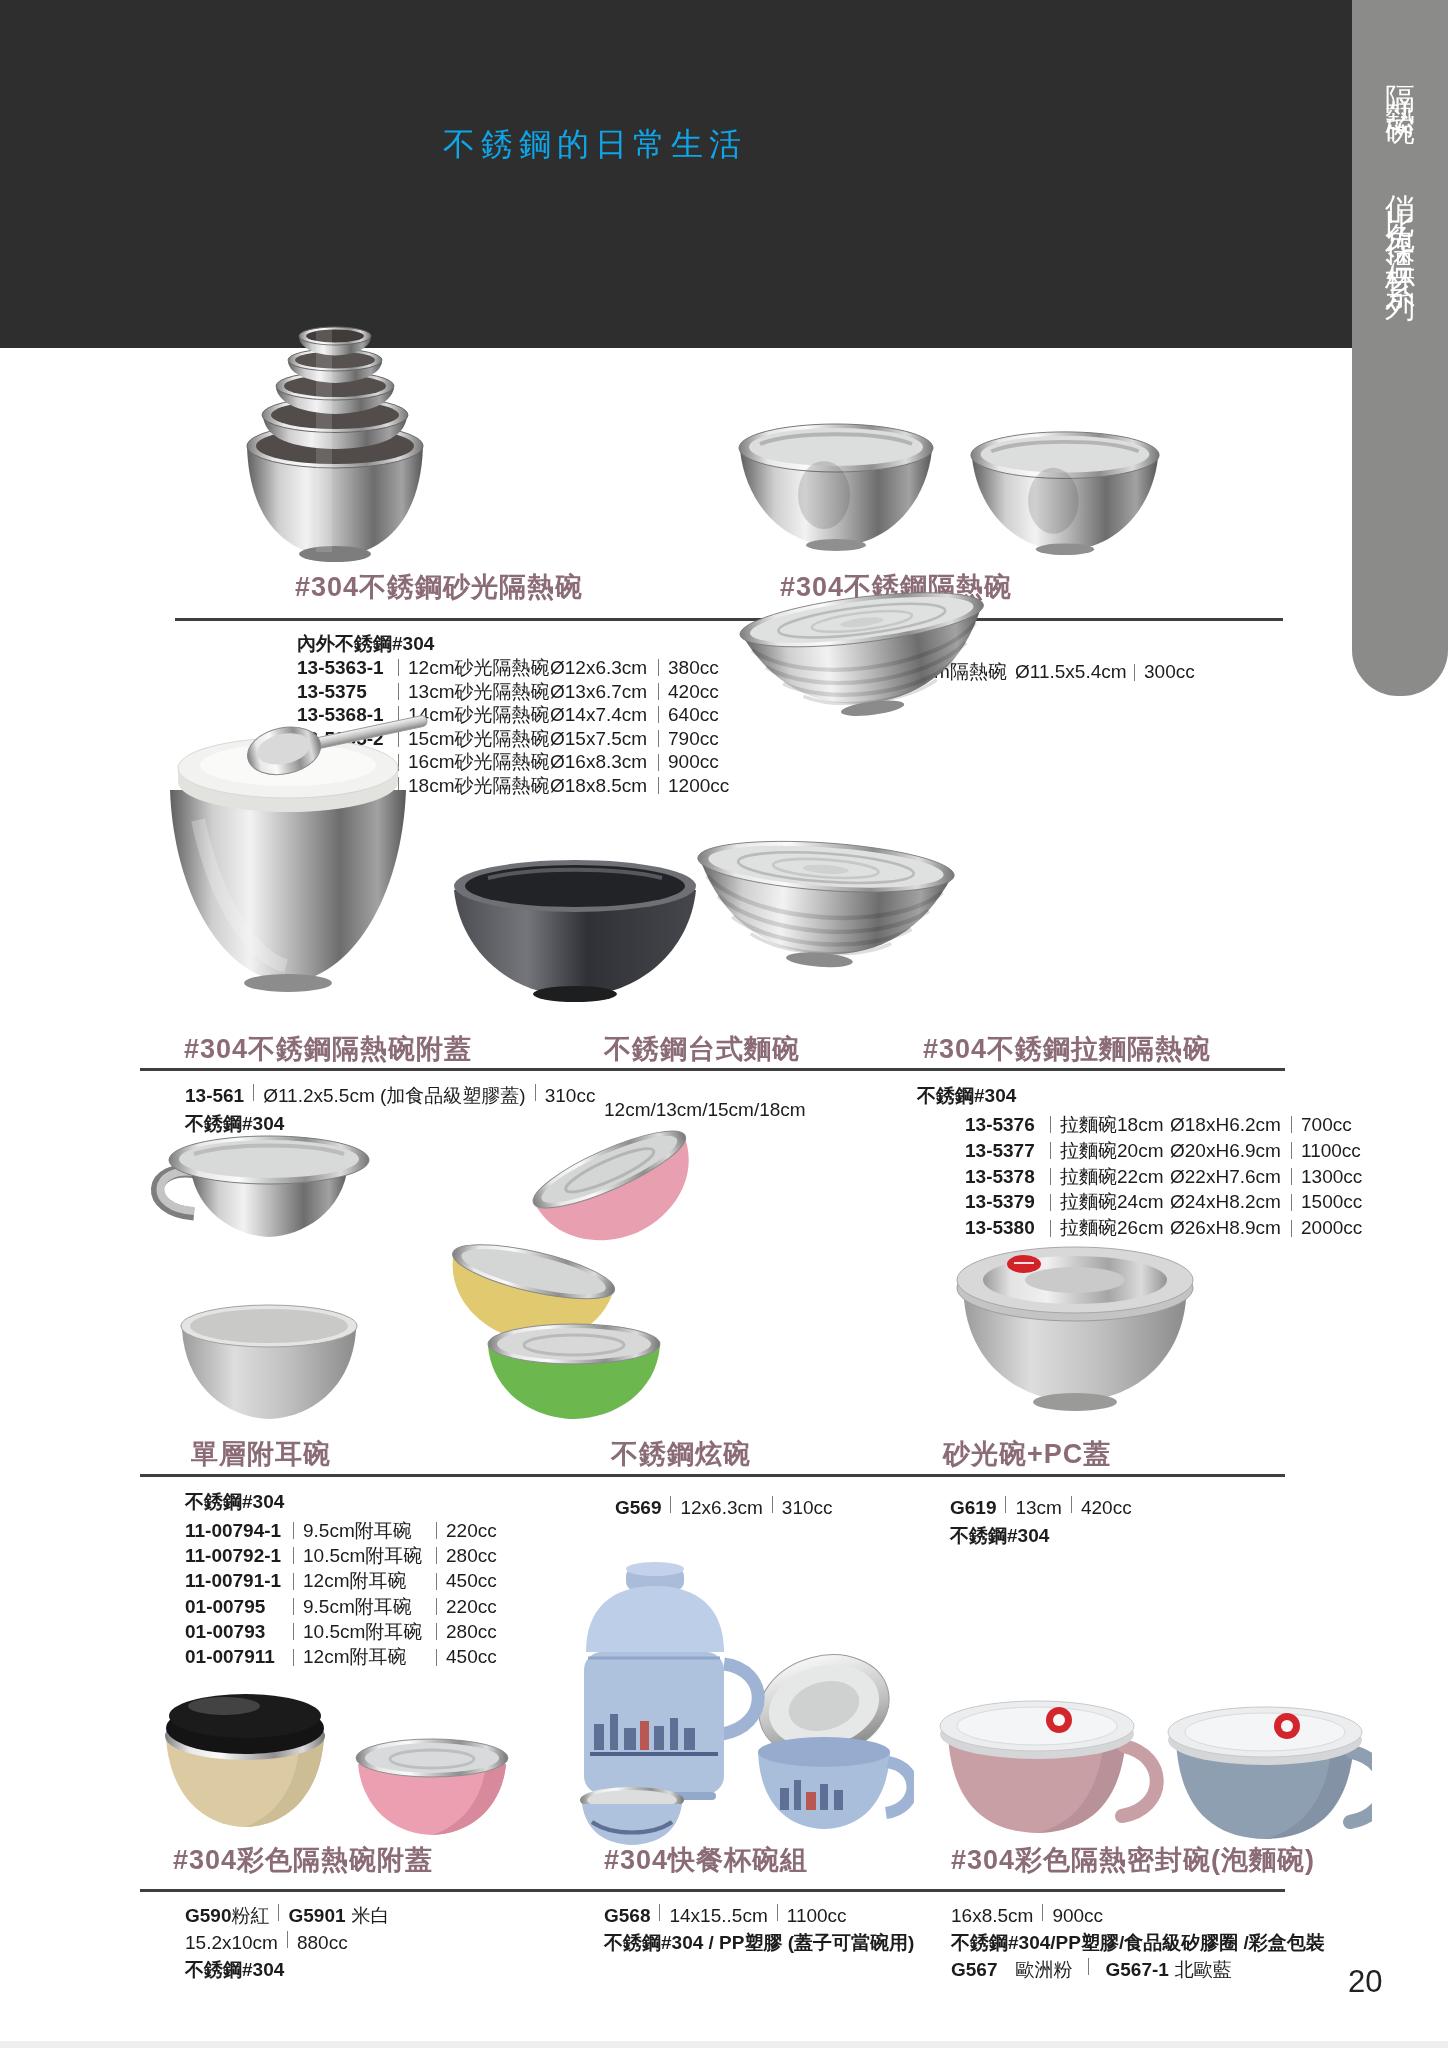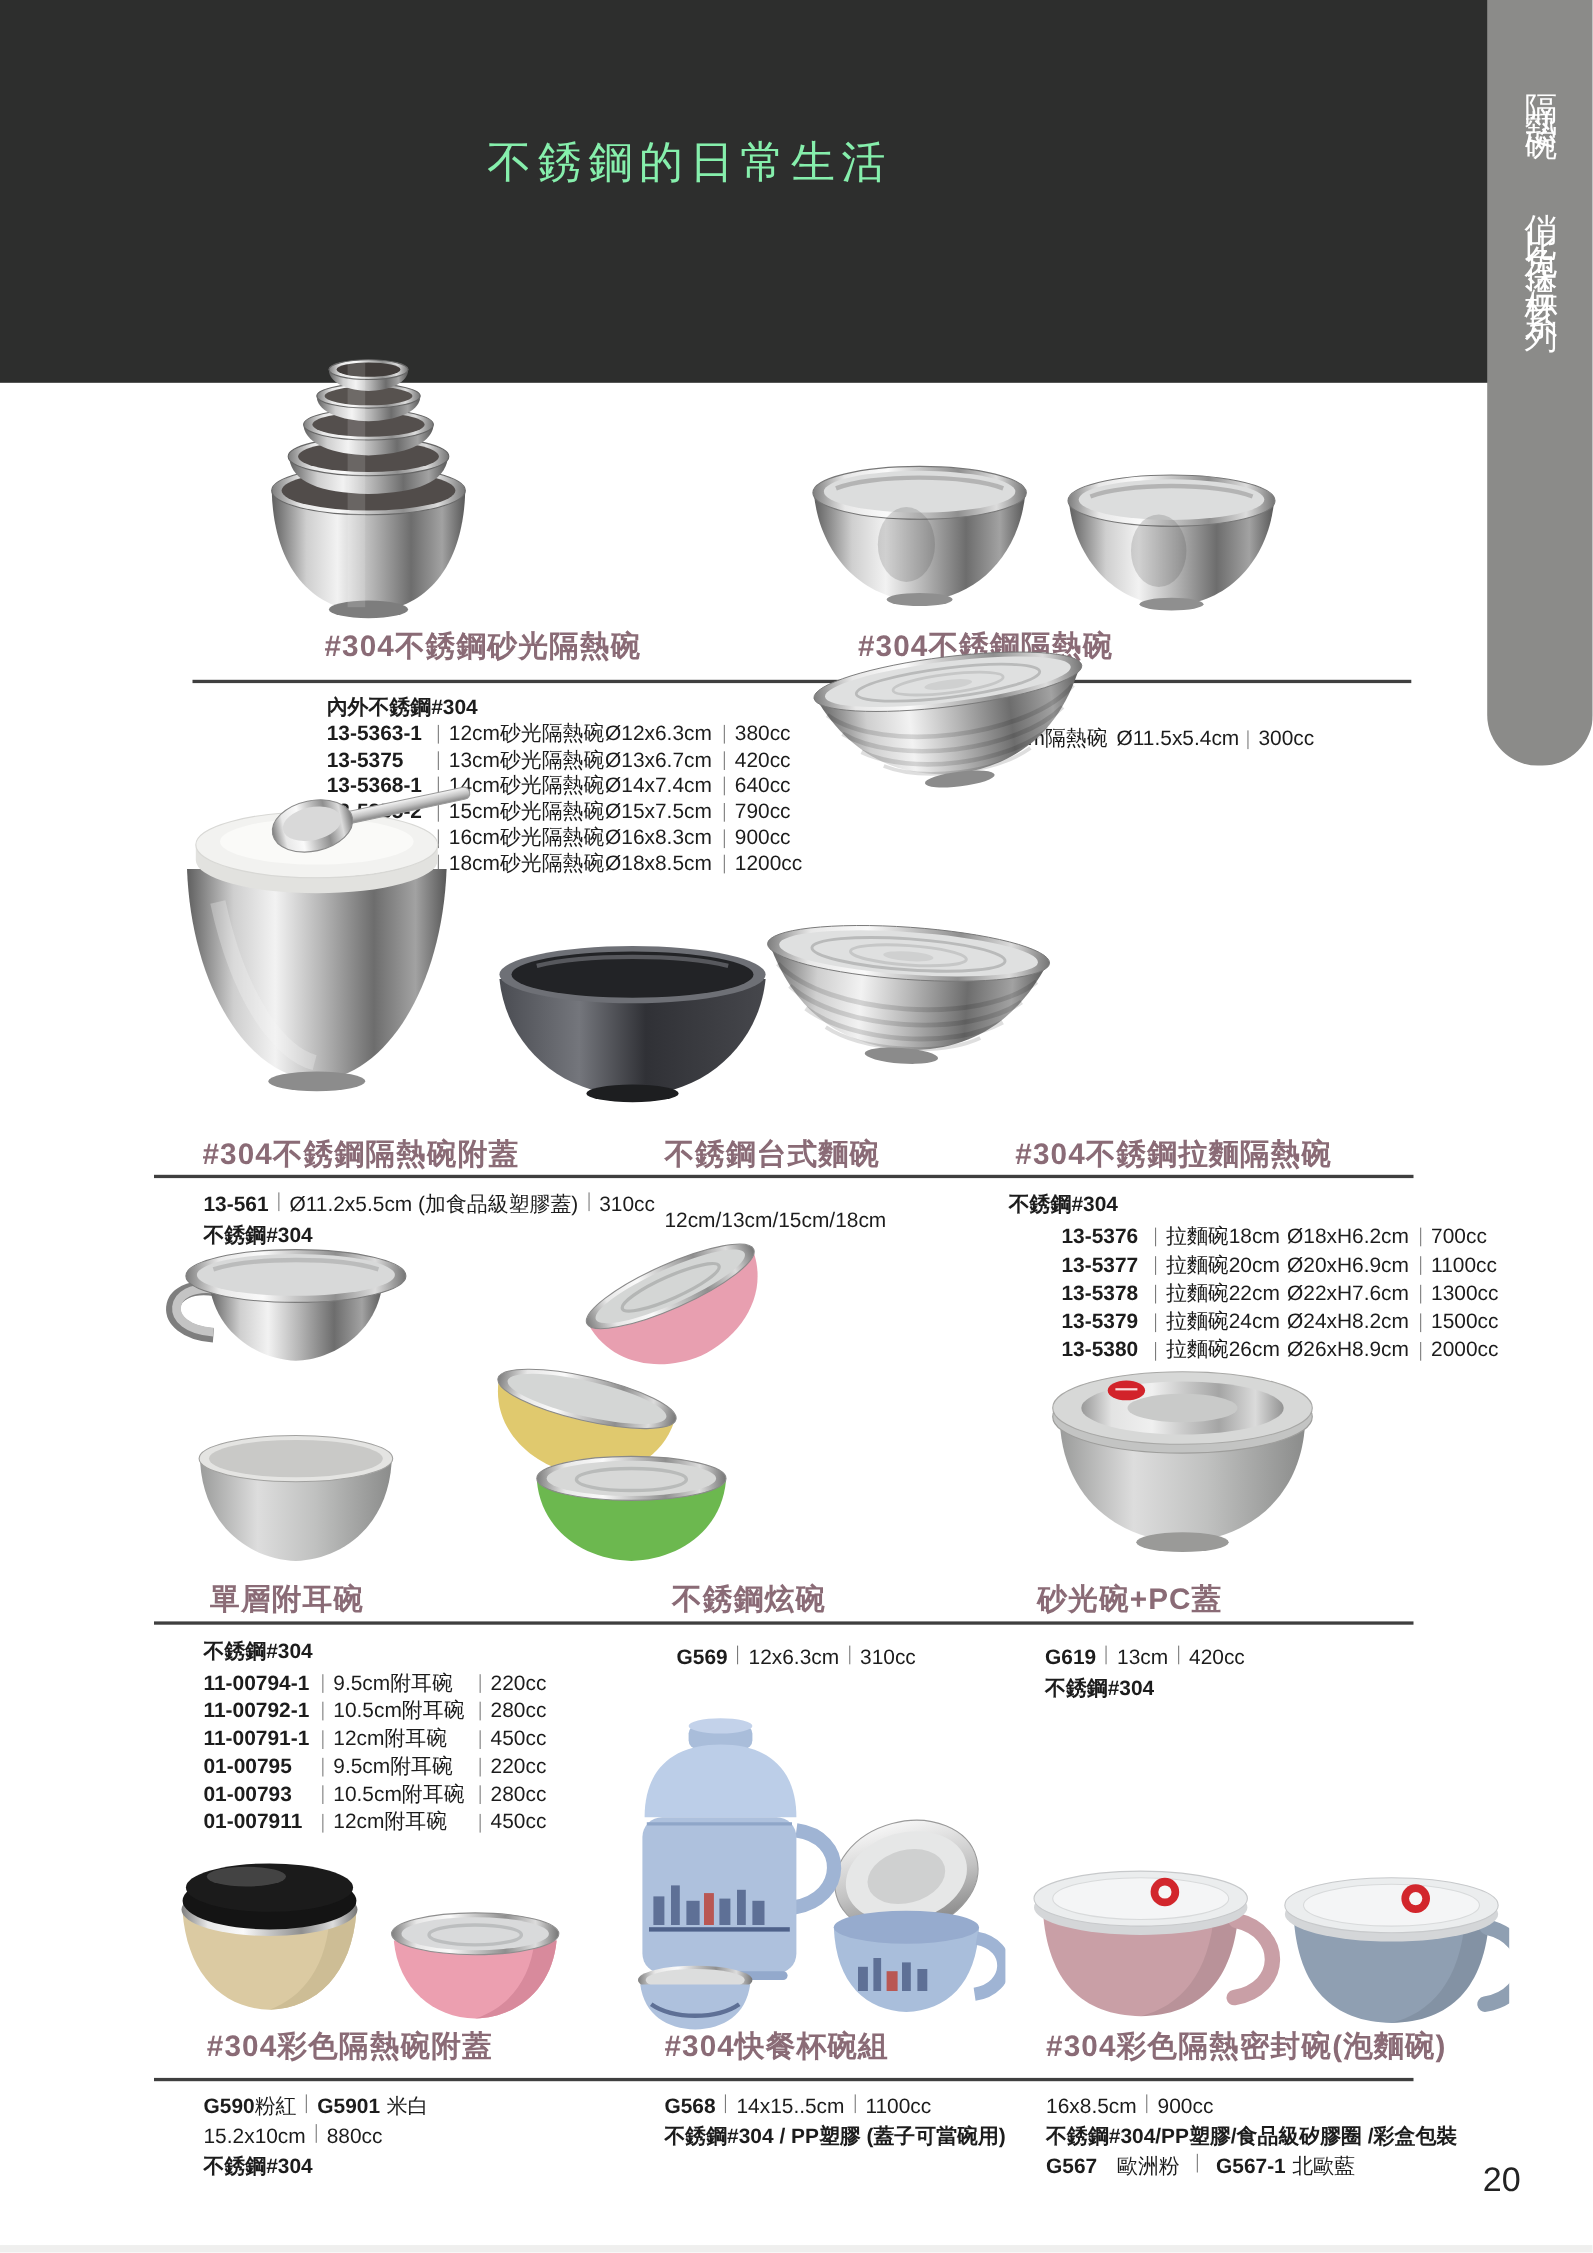--- a/index.html
+++ b/index.html
@@ -1,20 +1,20 @@
 <!DOCTYPE html>
 <html><head>
 <meta charset="utf-8">
 <style>
   html,body{margin:0;padding:0;background:#ffffff;}
   .page{position:relative;width:1448px;height:2048px;background:#ffffff;overflow:hidden;
         font-family:"Liberation Sans","DejaVu Sans",sans-serif;color:#1c1c1c;}
   .abs{position:absolute;}
   .header-block{position:absolute;left:0;top:0;width:1354px;height:348px;background:#2d2e2d;}
-  .header-title{position:absolute;left:443px;top:128px;font-size:40px;color:#86efac;
+  .header-title{position:absolute;left:443px;top:128px;font-size:32px;color:#0ea5e9;
                 letter-spacing:6px;font-weight:500;line-height:1;}
   .sidebar{position:absolute;left:1352px;top:0;width:96px;height:696px;background:#8b8b89;
            border-radius:0 0 46px 46px;}
   .sidebar-text{position:absolute;left:50%;top:62px;transform:translateX(-50%);
                 writing-mode:vertical-rl;color:#ffffff;font-size:30px;letter-spacing:14px;
                 line-height:1;white-space:nowrap;}
   .rule{position:absolute;height:3px;background:#3f3f3f;}
   .ptitle{position:absolute;font-size:27px;font-weight:bold;color:#8a6b76;
           letter-spacing:1px;line-height:1.1;white-space:nowrap;}
   .t{position:absolute;font-size:19px;line-height:1.25;white-space:nowrap;}
@@ -466,21 +466,21 @@
     <ellipse cx="70" cy="244" rx="45" ry="10" fill="#dcdddd"></ellipse>
     <path d="M20,248 C24,276 44,288 70,289 C96,288 116,276 120,248 Z" fill="#aec1dd"></path>
     <path d="M30,266 C50,280 90,280 110,266" stroke="#5e7096" stroke-width="4" fill="none"></path>
   </svg>
 
   <svg class="pimg" style="left:932px;top:1680px" width="440" height="168" viewBox="0 0 440 168">
     <use href="#sealMug" x="0" y="4" style="color:#c99fa6"></use>
     <use href="#sealMug" x="228" y="10" style="color:#8f9fb2"></use>
   </svg>
 
-  <div class="ptitle" style="left:188px;top:1846px">#304彩色隔熱碗附蓋</div>
+  <div class="ptitle" style="left:173px;top:1846px">#304彩色隔熱碗附蓋</div>
   <div class="ptitle" style="left:604px;top:1846px">#304快餐杯碗組</div>
   <div class="ptitle" style="left:951px;top:1846px">#304彩色隔熱密封碗(泡麵碗)</div>
   <div class="rule" style="left:140px;top:1889px;width:1145px"></div>
 
   <div class="t flexline" style="left:185px;top:1904px">
     <span class="b">G590</span>
     <span style="margin-left:0">粉紅</span>
     <span class="sep"></span>
     <span class="b">G5901</span>
     <span style="margin-left:6px">米白</span>

